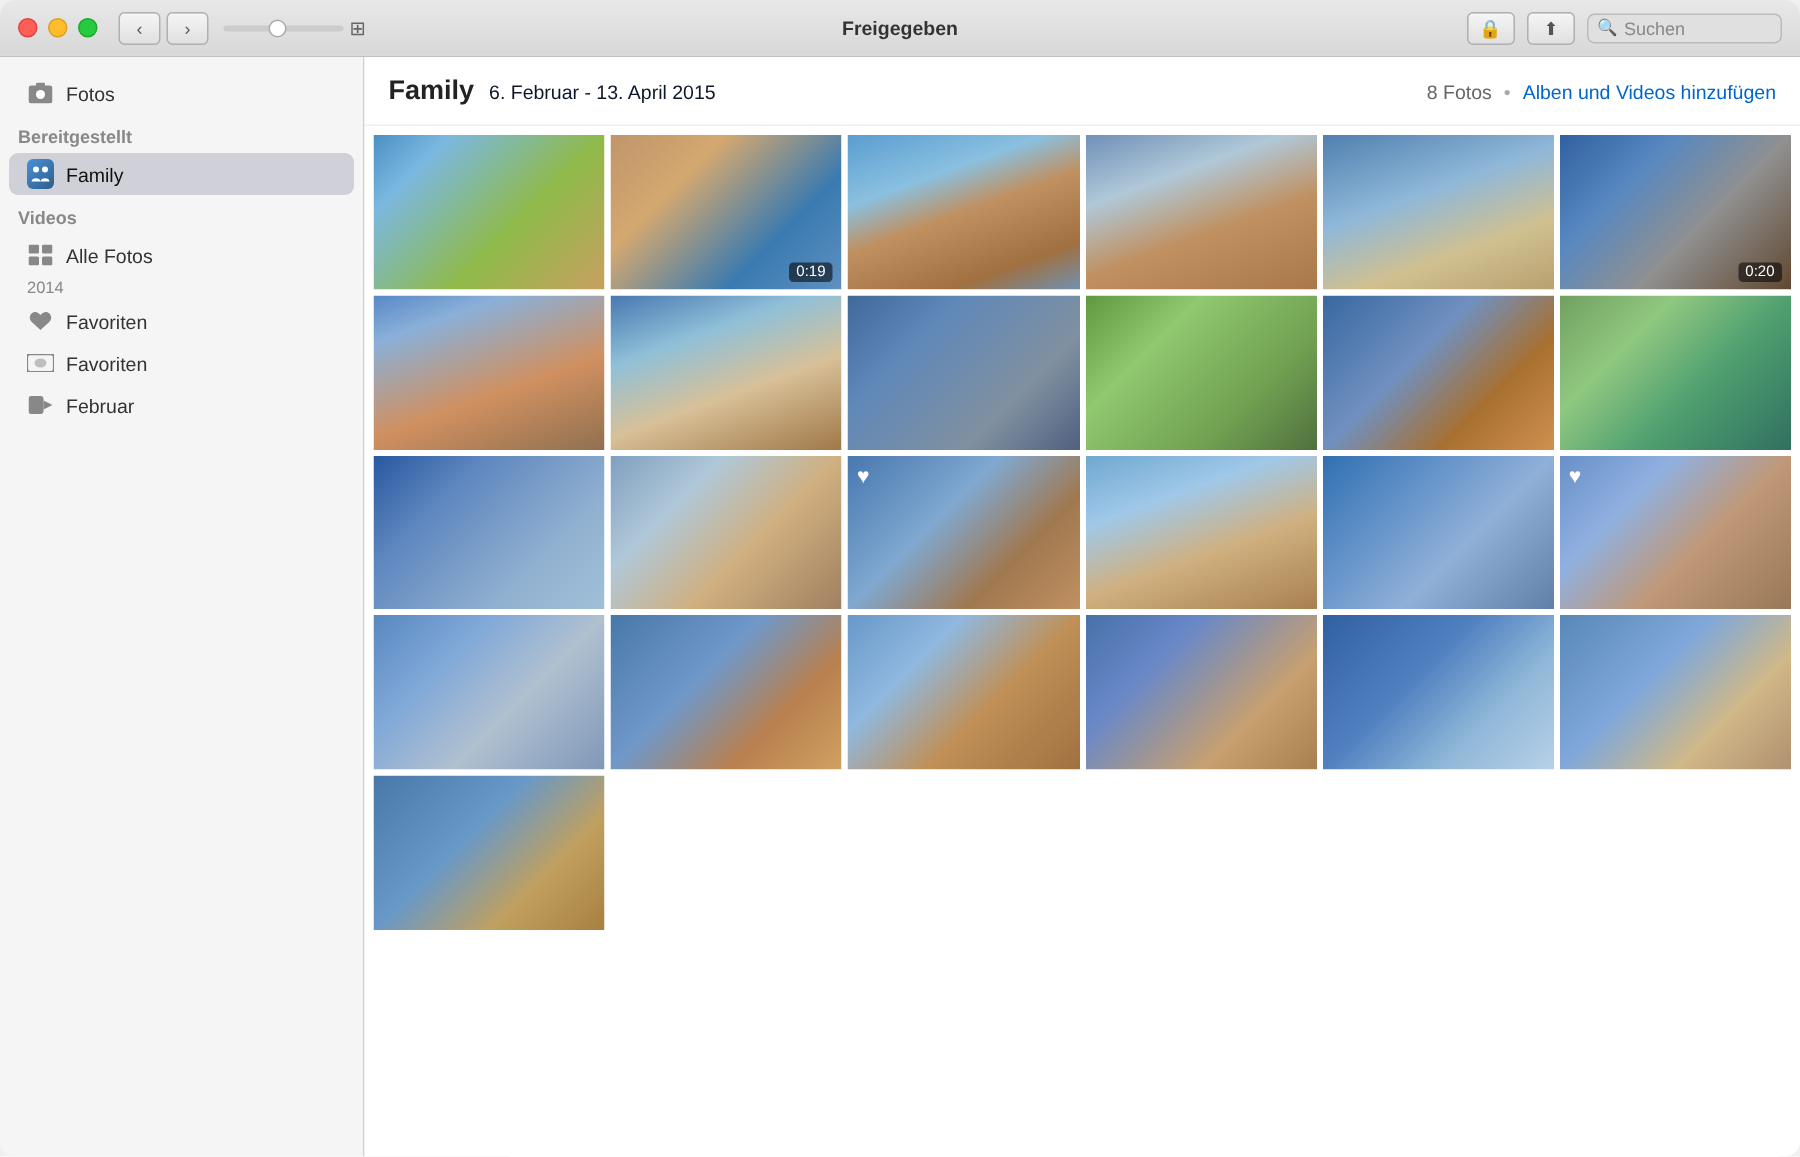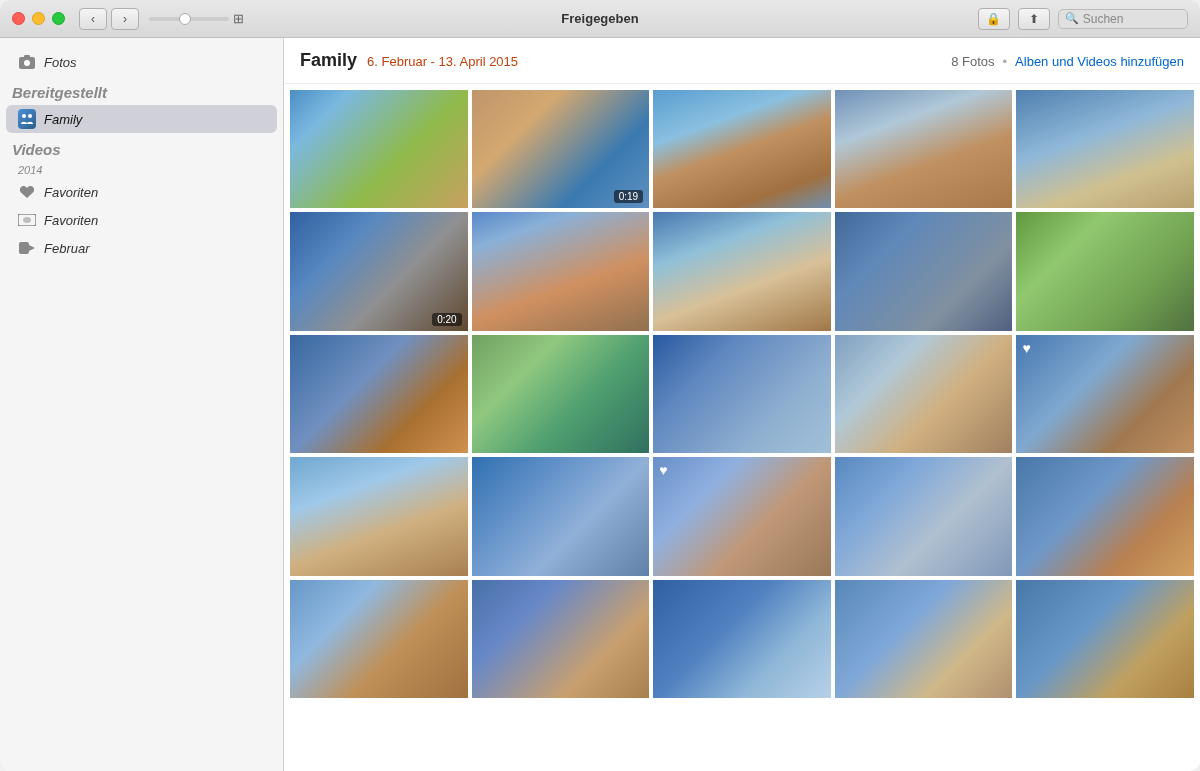--- a/index.html
+++ b/index.html
@@ -118,30 +118,29 @@
     .search-bar span { font-size: 11px; color: #888; }
 
     
     .main-layout {
       display: flex;
       height: calc(771px - 38px);
     }
 
     
     .sidebar {
-      width: 284px;
+      width: 243px;
       background: #f5f5f5;
       border-right: 1px solid #d0d0d0;
       padding: 10px 0;
       overflow-y: auto;
       flex-shrink: 0;
-      font-style: italic;
     }
     .sidebar-section-label {
-      font-size: 15px;
+      font-size: 12px;
       font-weight: 600;
       color: #888;
       padding: 8px 12px 4px;
       text-transform: none;
     }
     .sidebar-item {
       display: flex;
       align-items: center;
       padding: 5px 12px;
       font-size: 13px;
@@ -193,21 +192,21 @@
       border-bottom: 1px solid #eee;
       flex-shrink: 0;
     }
     .content-header-title {
       font-size: 18px;
       font-weight: 600;
       color: #222;
     }
     .content-header-date {
       font-size: 13px;
-      color: #c2410c;
+      color: #0f172a;
     }
     .content-header-right {
       margin-left: auto;
       display: flex;
       align-items: flex-end;
       gap: 8px;
     }
     .content-header-count {
       font-size: 13px;
       color: #666;
@@ -218,21 +217,21 @@
       color: #0066cc;
       cursor: pointer;
     }
 
     
     .photo-grid {
       flex: 1;
       overflow-y: auto;
       padding: 6px;
       display: grid;
-      grid-template-columns: repeat(5, 1fr);
+      grid-template-columns: repeat(6, 1fr);
       gap: 4px;
       align-content: start;
     }
     .photo-cell {
       position: relative;
       aspect-ratio: 1.5;
       background: #ddd;
       overflow: hidden;
       cursor: pointer;
     }
@@ -348,20 +347,31 @@
             <path d="M1 12 C1 9 7 9 7 12"></path>
             <path d="M7 12 C7 9 13 9 13 12"></path>
           </svg>
         </div>
       </span>
       <span class="item-label">Family</span>
     </div>
 
     <div class="sidebar-section-label">Videos</div>
 
+    <div class="sidebar-item">
+      <span class="item-icon">
+        <svg width="16" height="14" viewBox="0 0 16 14" fill="#888">
+          <rect x="0" y="0" width="7" height="6" rx="1"></rect>
+          <rect x="9" y="0" width="7" height="6" rx="1"></rect>
+          <rect x="0" y="8" width="7" height="6" rx="1"></rect>
+          <rect x="9" y="8" width="7" height="6" rx="1"></rect>
+        </svg>
+      </span>
+      <span class="item-label">Alle Fotos</span>
+    </div>
 
 
     <div style="display:flex; align-items:flex-end; margin: 0 6px; padding: 2px 12px;">
       <span style="font-size:11px; color:#888;">2014</span>
     </div>
 
     <div class="sidebar-item">
       <span class="item-icon">
         <svg width="16" height="15" viewBox="0 0 16 15" fill="#888">
           <path d="M8 13L2 7.5C0.5 6 0.5 3.5 2 2C3.5 0.5 6 0.5 8 3C10 0.5 12.5 0.5 14 2C15.5 3.5 15.5 6 14 7.5L8 13Z"></path>

